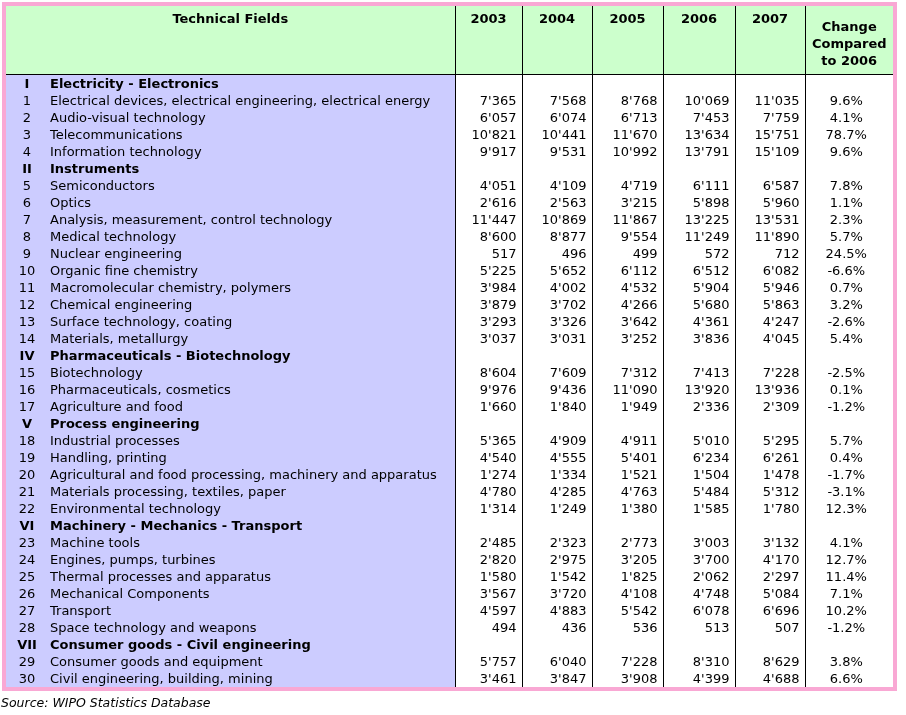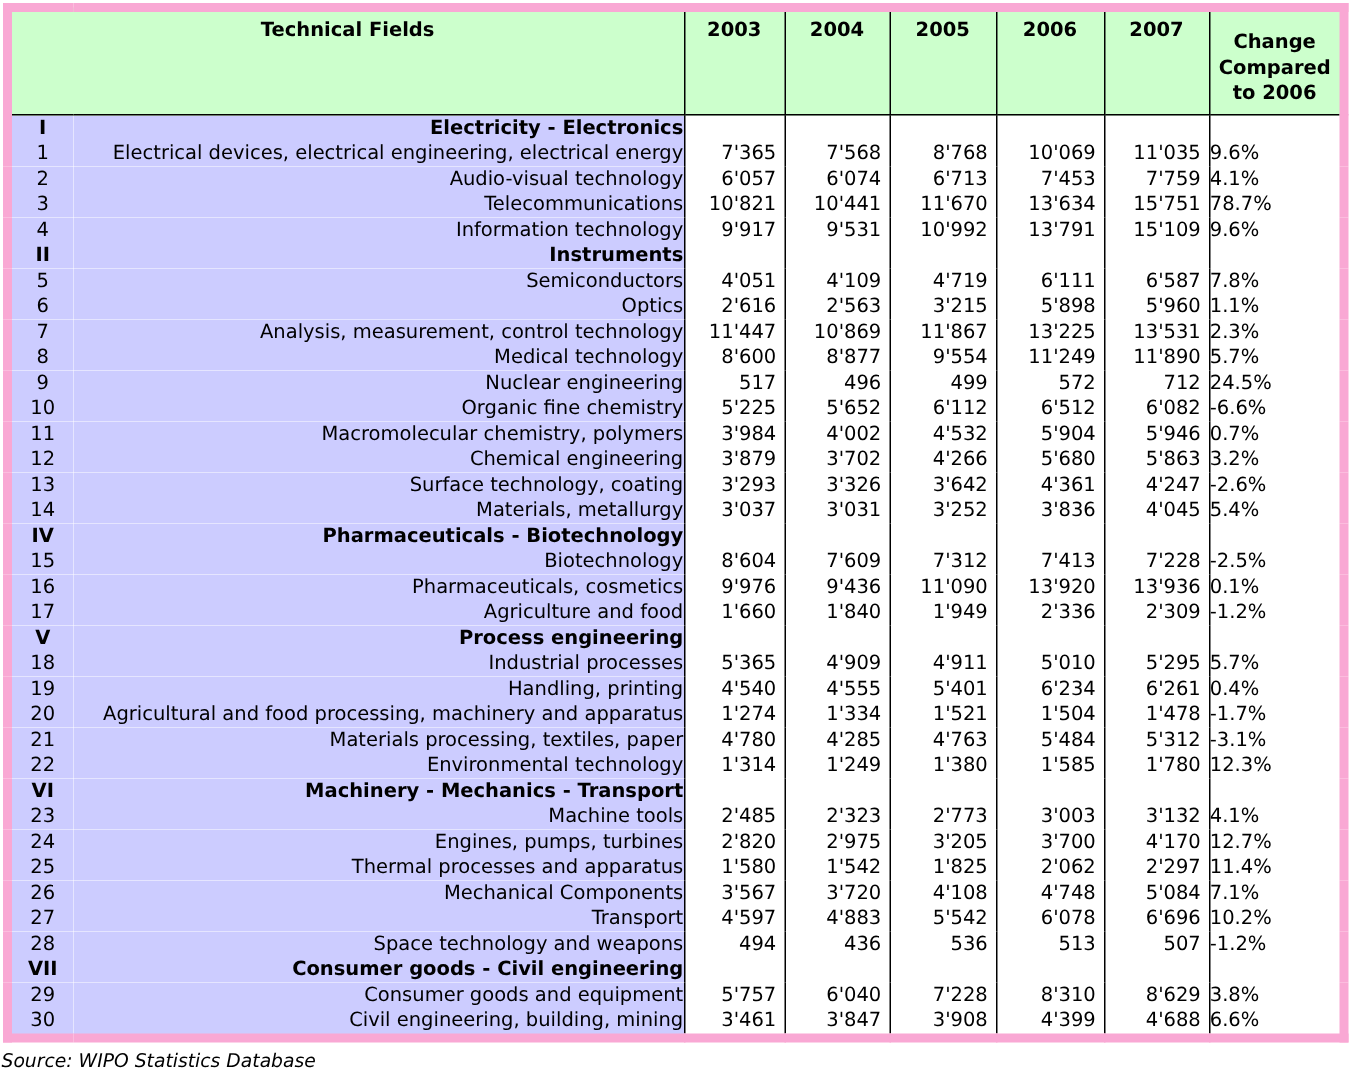--- a/index.html
+++ b/index.html
@@ -9,21 +9,21 @@
     font-family: "DejaVu Sans", "Liberation Sans", sans-serif;
     color: #000000;
   }
   .page { width: 906px; height: 715px; overflow: hidden; }
 
   table.stats {
     border-collapse: collapse;
     table-layout: fixed;
     width: 895px;
     margin: 2px 0 0 2px;
-    border: 6px solid #f9a8d4;
+    border: 4px solid #f9a8d4;
     font-size: 13px;
   }
   col.c-num    { width: 44px; }
   col.c-label  { width: 407px; }
   col.c-y2003  { width: 67px; }
   col.c-y2004  { width: 70px; }
   col.c-y2005  { width: 71px; }
   col.c-y2006  { width: 72px; }
   col.c-y2007  { width: 70px; }
   col.c-change { width: 90px; }
@@ -46,32 +46,32 @@
 
   tbody td {
     height: 17px;
     padding: 0;
     line-height: 17px;
     white-space: nowrap;
     overflow: hidden;
     font-size: 13px;
   }
   td.num   { background: #CCCCFF; text-align: center; }
-  td.label { background: #CCCCFF; padding-left: 2px; text-align: right; }
+  td.label { background: #CCCCFF; padding-left: 2px; }
   tr.cat td.num, tr.cat td.label { font-weight: bold; }
   td.val {
     background: #ffffff;
     border-left: 1px solid #000000;
     text-align: right;
     padding-right: 5px;
   }
   td.chg {
     background: #ffffff;
     border-left: 1px solid #000000;
-    text-align: left;
+    text-align: center;
     padding-right: 6px;
   }
 
   .source {
     margin: 4px 0 0 1px;
     font-style: italic;
     font-size: 12.5px;
   }
 </style>
 </head>

